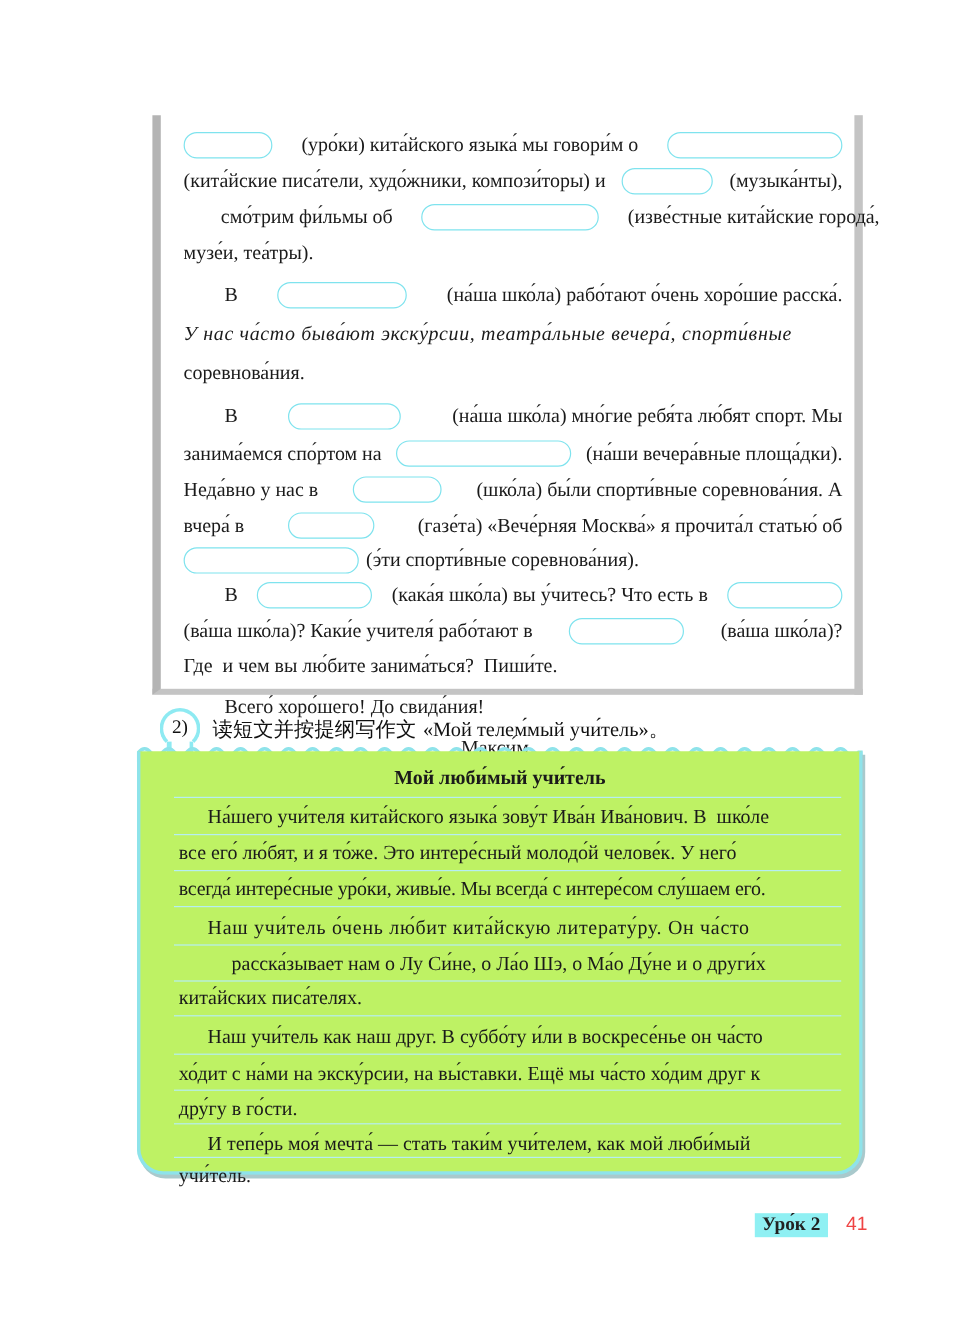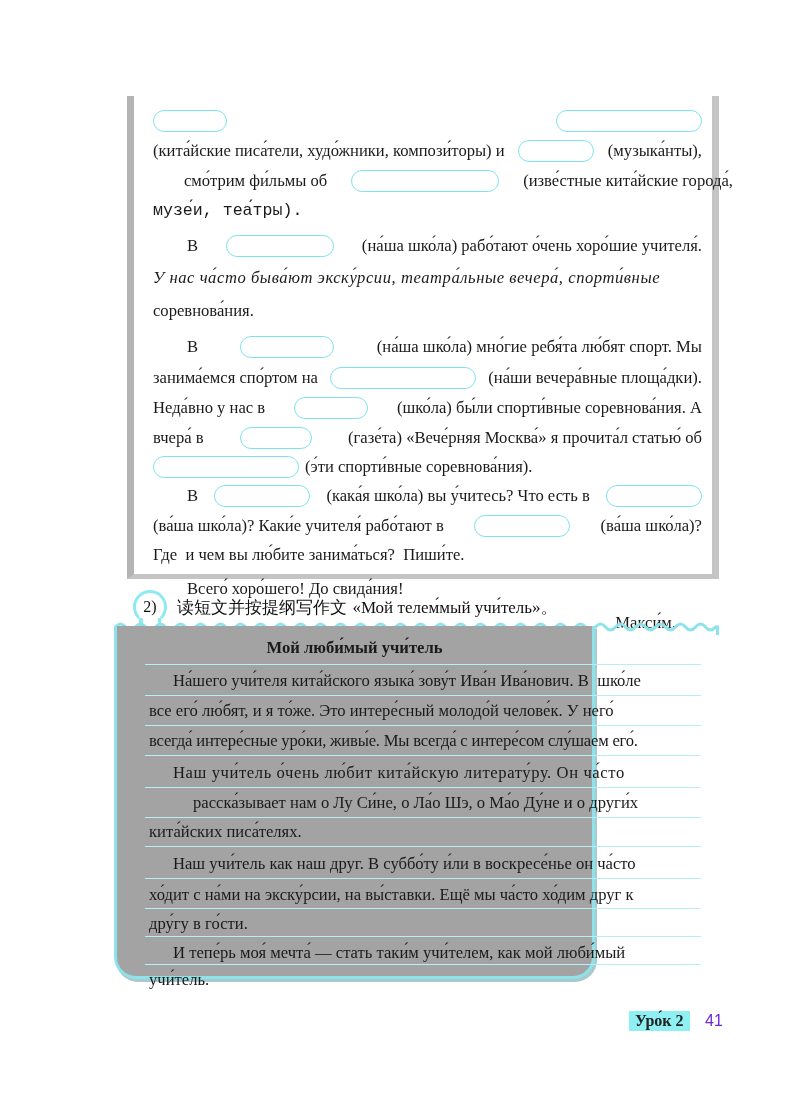--- a/index.html
+++ b/index.html
@@ -45,23 +45,23 @@
     content:""; position:absolute; bottom:-9px; width:3.5px; height:12px; background:#8eeaf2;
   }
   .task-num::before { left:3px; }
   .task-num::after { right:3px; }
   .task-text { margin-left:10px; font-size:17px; color:#111;
                font-family:"DejaVu Serif","Liberation Serif",serif; }
   .task-text .ru { font-family:"Liberation Serif",serif; font-size:17px; }
 
   
   .reading-box {
-    position:absolute; left:114px; top:626px; width:481px; height:353px;
+    position:absolute; left:114px; top:626px; width:605px; height:353px;
     border:3px solid #8ee3ea; border-top:none;
-    border-radius:0 0 22px 22px; box-sizing:border-box; background:#a3a3a3;
+    border-radius:0 0 22px 22px; box-sizing:border-box; background:#bef264;
     box-shadow: 2px 3px 0 #a9c9cc;
   }
   .wavy {
     position:absolute; left:114px; top:621px; width:605px; height:14px;
   }
   .reading-title {
     position:absolute; left:0; top:12px; width:100%; text-align:center;
     font-weight:bold; font-size:16.6px;
   }
   .rl {
@@ -75,54 +75,55 @@
   }
 
   
   .lesson-badge {
     position:absolute; left:629px; top:1011px; height:20px; padding:0 6px;
     background:#8ff0f3; font-size:16px; line-height:20px; font-weight:bold;
     color:#222;
   }
   .page-num {
     position:absolute; left:705px; top:1011px; font-size:16px; line-height:20px;
-    font-family:"Liberation Sans", sans-serif; color:#6d28d9;
+    font-family:"Liberation Sans", sans-serif; color:#ef4444;
   }
 </style>
 </head>
 <body>
 
 <div class="letter-box">
   <div class="letter-inner">
 
     <div class="line justify" style="top:6px;">
       <span class="blank" style="width:74px;"></span>
+      <span class="w">(уро́ки) кита́йского языка́ мы говори́м о</span>
       <span class="blank" style="width:146px;"></span>
     </div>
 
     <div class="line justify" style="top:36px;">
       <span class="w">(кита́йские писа́тели, худо́жники, компози́торы) и</span>
       <span class="blank" style="width:76px;"></span>
       <span class="w">(музыка́нты),</span>
     </div>
 
     <div class="line justify" style="top:66px;margin-left:31px;">
       <span class="w">смо́трим фи́льмы об</span>
       <span class="blank" style="width:148px;"></span>
       <span class="w">(изве́стные кита́йские города́,</span>
     </div>
 
-    <div class="line" style="top:96px;font-family:Liberation Mono, monospace;">
+    <div class="line" style="top:96px;">
       <span class="w">музе́и, теа́тры).</span>
     </div>
 
     <div class="line justify indent" style="top:131px;">
       <span class="w">В</span>
       <span class="blank" style="width:108px;"></span>
-      <span class="w">(на́ша шко́ла) рабо́тают о́чень хоро́шие учителя́.</span>
+      <span class="w">(на́ша шко́ла) рабо́тают о́чень хоро́шие расска́.</span>
     </div>
 
     <div class="line justify" style="top:163px;">
       <span class="w" style="letter-spacing:0.55px;font-style:italic;">У нас ча́сто быва́ют экску́рсии, театра́льные вечера́, спорти́вные</span>
     </div>
 
     <div class="line" style="top:196px;">
       <span class="w">соревнова́ния.</span>
     </div>
 
@@ -169,21 +170,21 @@
     </div>
 
     <div class="line" style="top:440px;">
       <span class="w" style="white-space:pre;">Где  и чем вы лю́бите занима́ться?  Пиши́те.</span>
     </div>
 
     <div class="line indent" style="top:474px;">
       <span class="w">Всего́ хоро́шего! До свида́ния!</span>
     </div>
 
-    <div class="line" style="top:508px; justify-content:flex-end; padding-right:26px; box-sizing:border-box;">
+    <div class="line" style="top:508px; justify-content:center; padding-right:26px; box-sizing:border-box;text-decoration:underline;">
       <span class="w">Макси́м.</span>
     </div>
 
   </div>
 </div>
 
 <div class="task2">
   <div class="task-num">
     <span>2)</span>
   </div>

